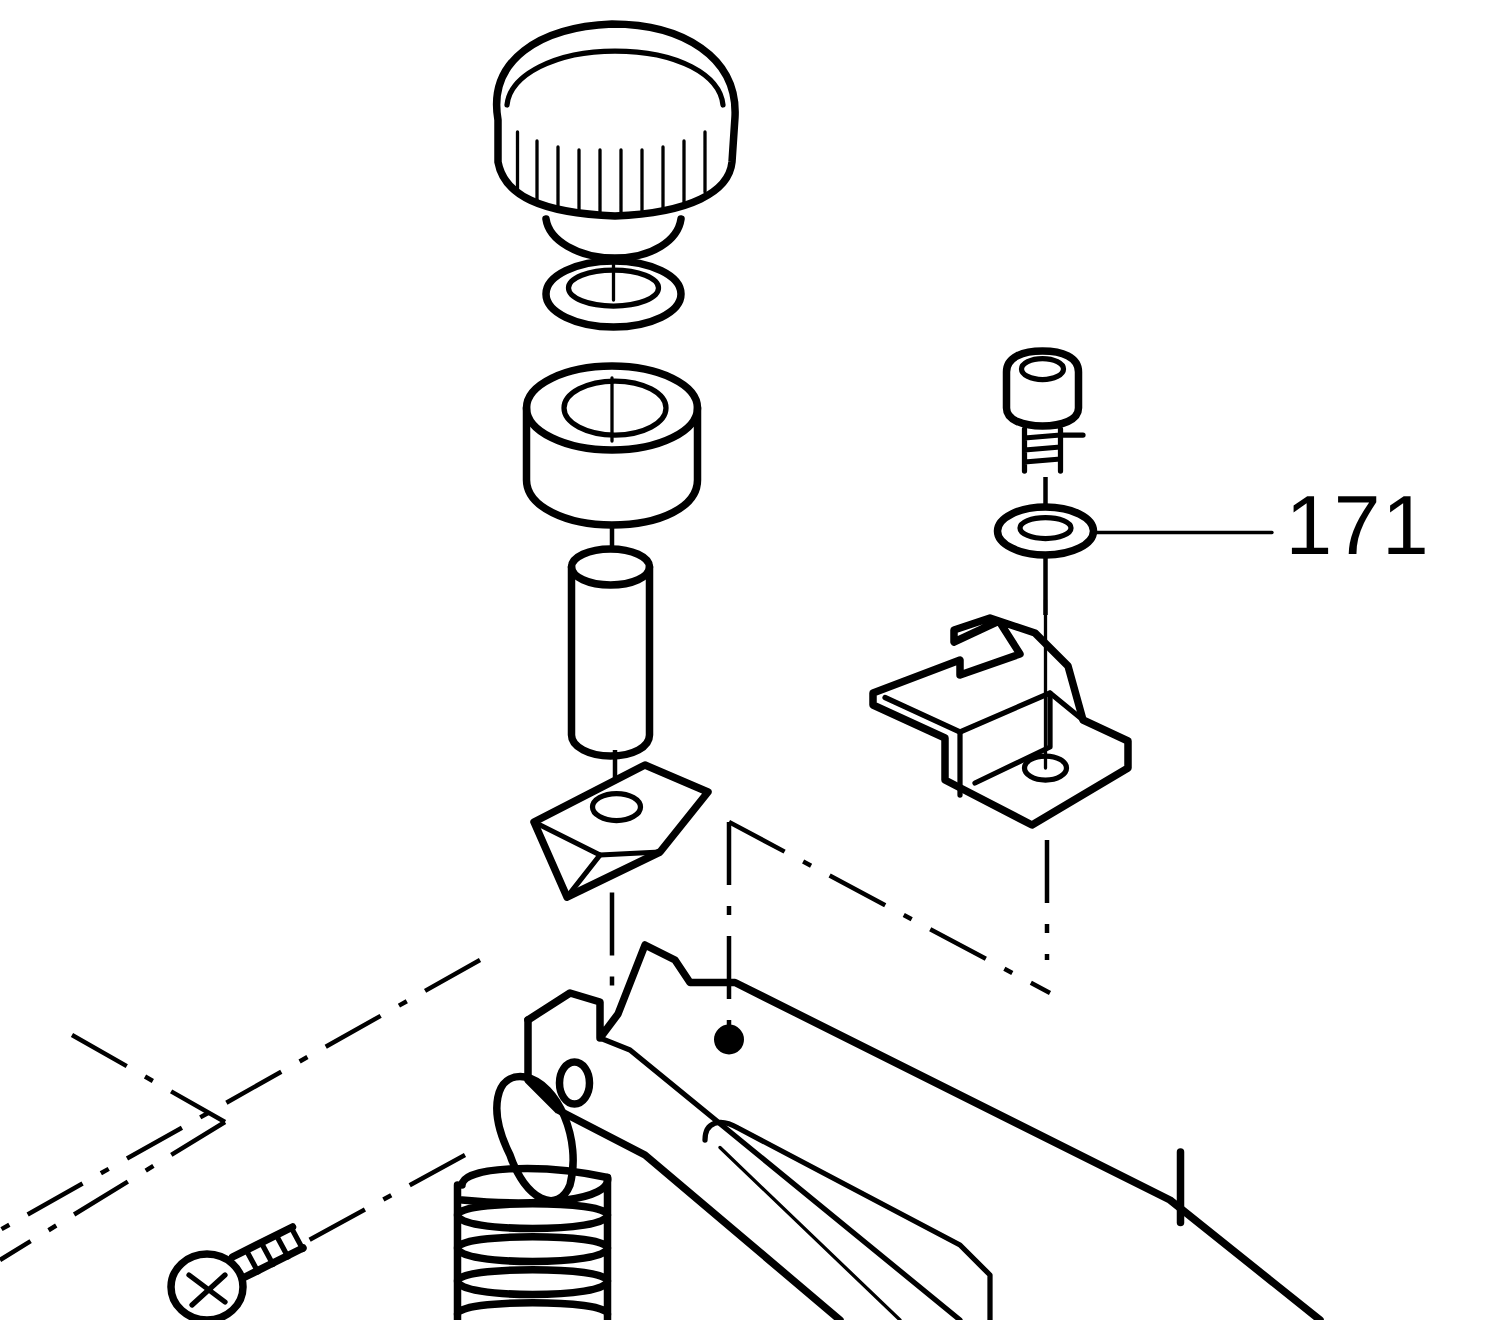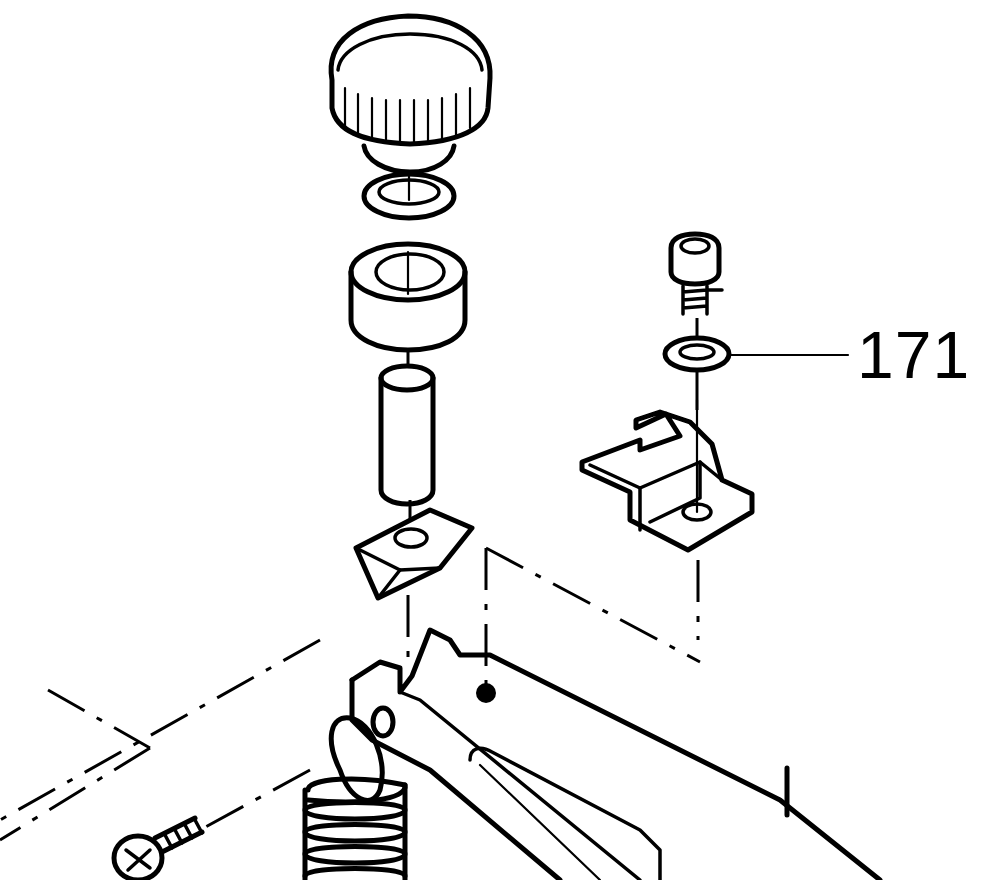--- a/index.html
+++ b/index.html
@@ -3,21 +3,21 @@
 <meta charset="utf-8">
 <style>
   html, body { margin: 0; padding: 0; background: #ffffff; }
   body { width: 1000px; height: 880px; overflow: hidden; position: relative; font-family: "Liberation Sans", sans-serif; }
   #diagram { position: absolute; left: 0; top: 0; width: 1000px; height: 880px; }
   .ln { fill: none; stroke: #000; stroke-linecap: round; stroke-linejoin: round; }
   .thick { stroke-width: 5; }
   .med { stroke-width: 3.5; }
   .thin { stroke-width: 2.2; }
   .dash { fill: none; stroke: #000; stroke-width: 3; stroke-dasharray: 42 14 6 14; stroke-linecap: butt; }
-  .callout-label { position: absolute; left: 857px; top: 322px; font-size: 66px; color: #000; line-height: 1; letter-spacing: 1px; font-family: "Liberation Sans", sans-serif; }
+  .callout-label { position: absolute; left: 857px; top: 322px; font-size: 56px; color: #000; line-height: 1; letter-spacing: 1px; font-family: "Liberation Sans", sans-serif; }
 </style>
 </head>
 <body>
 
 <svg id="diagram" viewBox="0 0 1000 880" xmlns="http://www.w3.org/2000/svg">
 
   <g>
     <path class="dash" d="M408 595 L408 660"></path>
     <path class="dash" d="M486 548 L486 690"></path>
     <path class="dash" d="M486 548 L700 662"></path>

